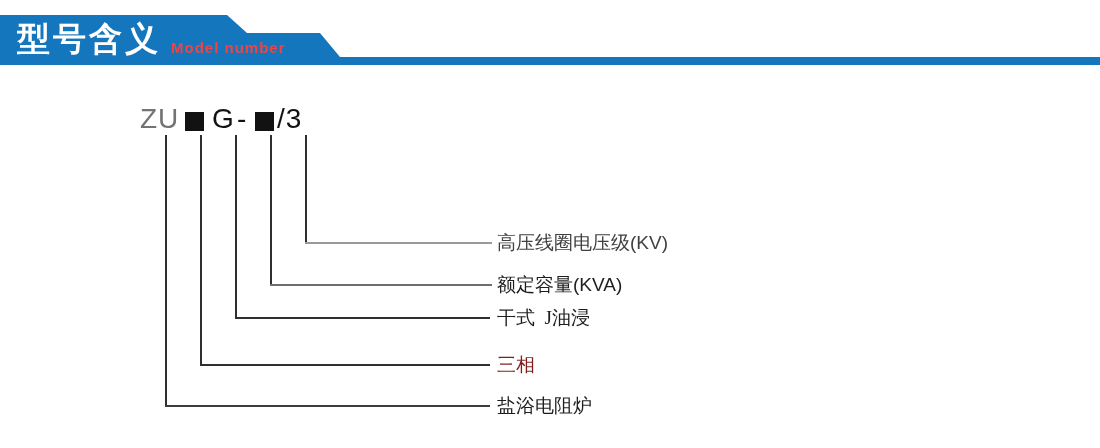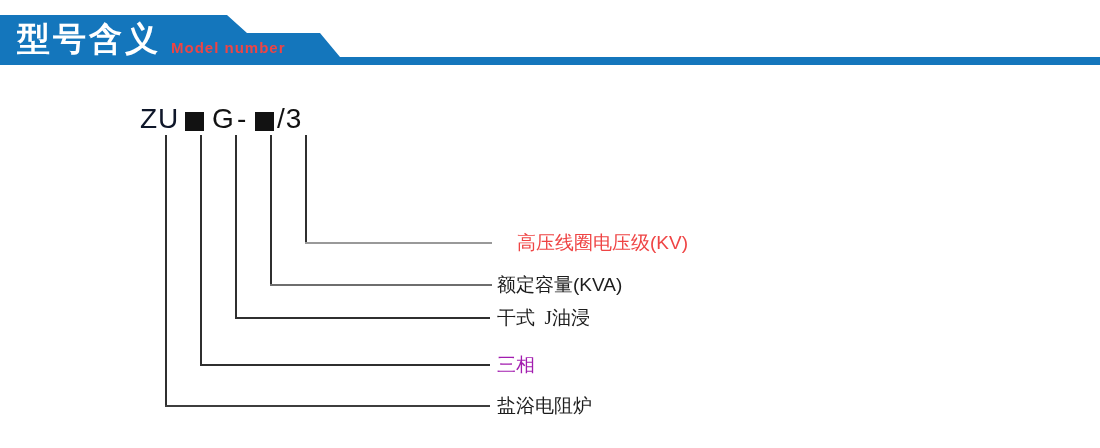--- a/index.html
+++ b/index.html
@@ -89,49 +89,49 @@
 <body>
 
 <div class="page">
 
   <svg class="banner-svg" width="1100" height="70" viewBox="0 0 1100 70">
     <polygon points="0,15 227,15 247,33 320,33 340,57 1100,57 1100,65 0,65" style="fill: rgb(20, 118, 188);"></polygon>
   </svg>
   <div class="banner-title-zh" style="color: rgb(255, 255, 255);">型号含义</div>
   <div class="banner-title-en" style="color: #ef4444;">Model number</div>
 
-  <span class="code-part part-prefix" style="color: #0f172a;">ZU</span>
+  <span class="code-part part-prefix" style="color: #737373;">ZU</span>
   <span class="code-square square-1" style="background: rgb(18, 18, 18);"></span>
   <span class="code-part part-type" style="color: rgb(18, 18, 18);">G</span>
   <span class="code-part part-dash" style="color: rgb(18, 18, 18);">-</span>
   <span class="code-square square-2" style="background: rgb(18, 18, 18);"></span>
   <span class="code-part part-suffix" style="color: rgb(18, 18, 18);">/3</span>
 
   <div class="connector c0">
     <div class="vline" style="background: rgb(47, 47, 47);"></div>
     <div class="hline" style="background: rgb(153, 153, 153);"></div>
-    <div class="diagram-label" style="color: #ef4444; margin-left: 20px;">高压线圈电压级(KV)</div>
+    <div class="diagram-label" style="color: #404040;">高压线圈电压级(KV)</div>
   </div>
 
   <div class="connector c1">
     <div class="vline" style="background: rgb(47, 47, 47);"></div>
     <div class="hline" style="background: rgb(110, 110, 110);"></div>
     <div class="diagram-label" style="color: rgb(29, 29, 29);">额定容量(KVA)</div>
   </div>
 
   <div class="connector c2">
     <div class="vline" style="background: rgb(47, 47, 47);"></div>
     <div class="hline" style="background: rgb(47, 47, 47);"></div>
     <div class="diagram-label" style="color: rgb(29, 29, 29); font-family: Liberation Serif, serif;">干式  J油浸</div>
   </div>
 
   <div class="connector c3">
     <div class="vline" style="background: rgb(47, 47, 47);"></div>
     <div class="hline" style="background: rgb(47, 47, 47);"></div>
-    <div class="diagram-label" style="color: #a21caf;">三相</div>
+    <div class="diagram-label" style="color: #7f1d1d;">三相</div>
   </div>
 
   <div class="connector c4">
     <div class="vline" style="background: rgb(47, 47, 47);"></div>
     <div class="hline" style="background: rgb(61, 61, 61);"></div>
     <div class="diagram-label" style="color: rgb(29, 29, 29);">盐浴电阻炉</div>
   </div>
 
 </div>
 

